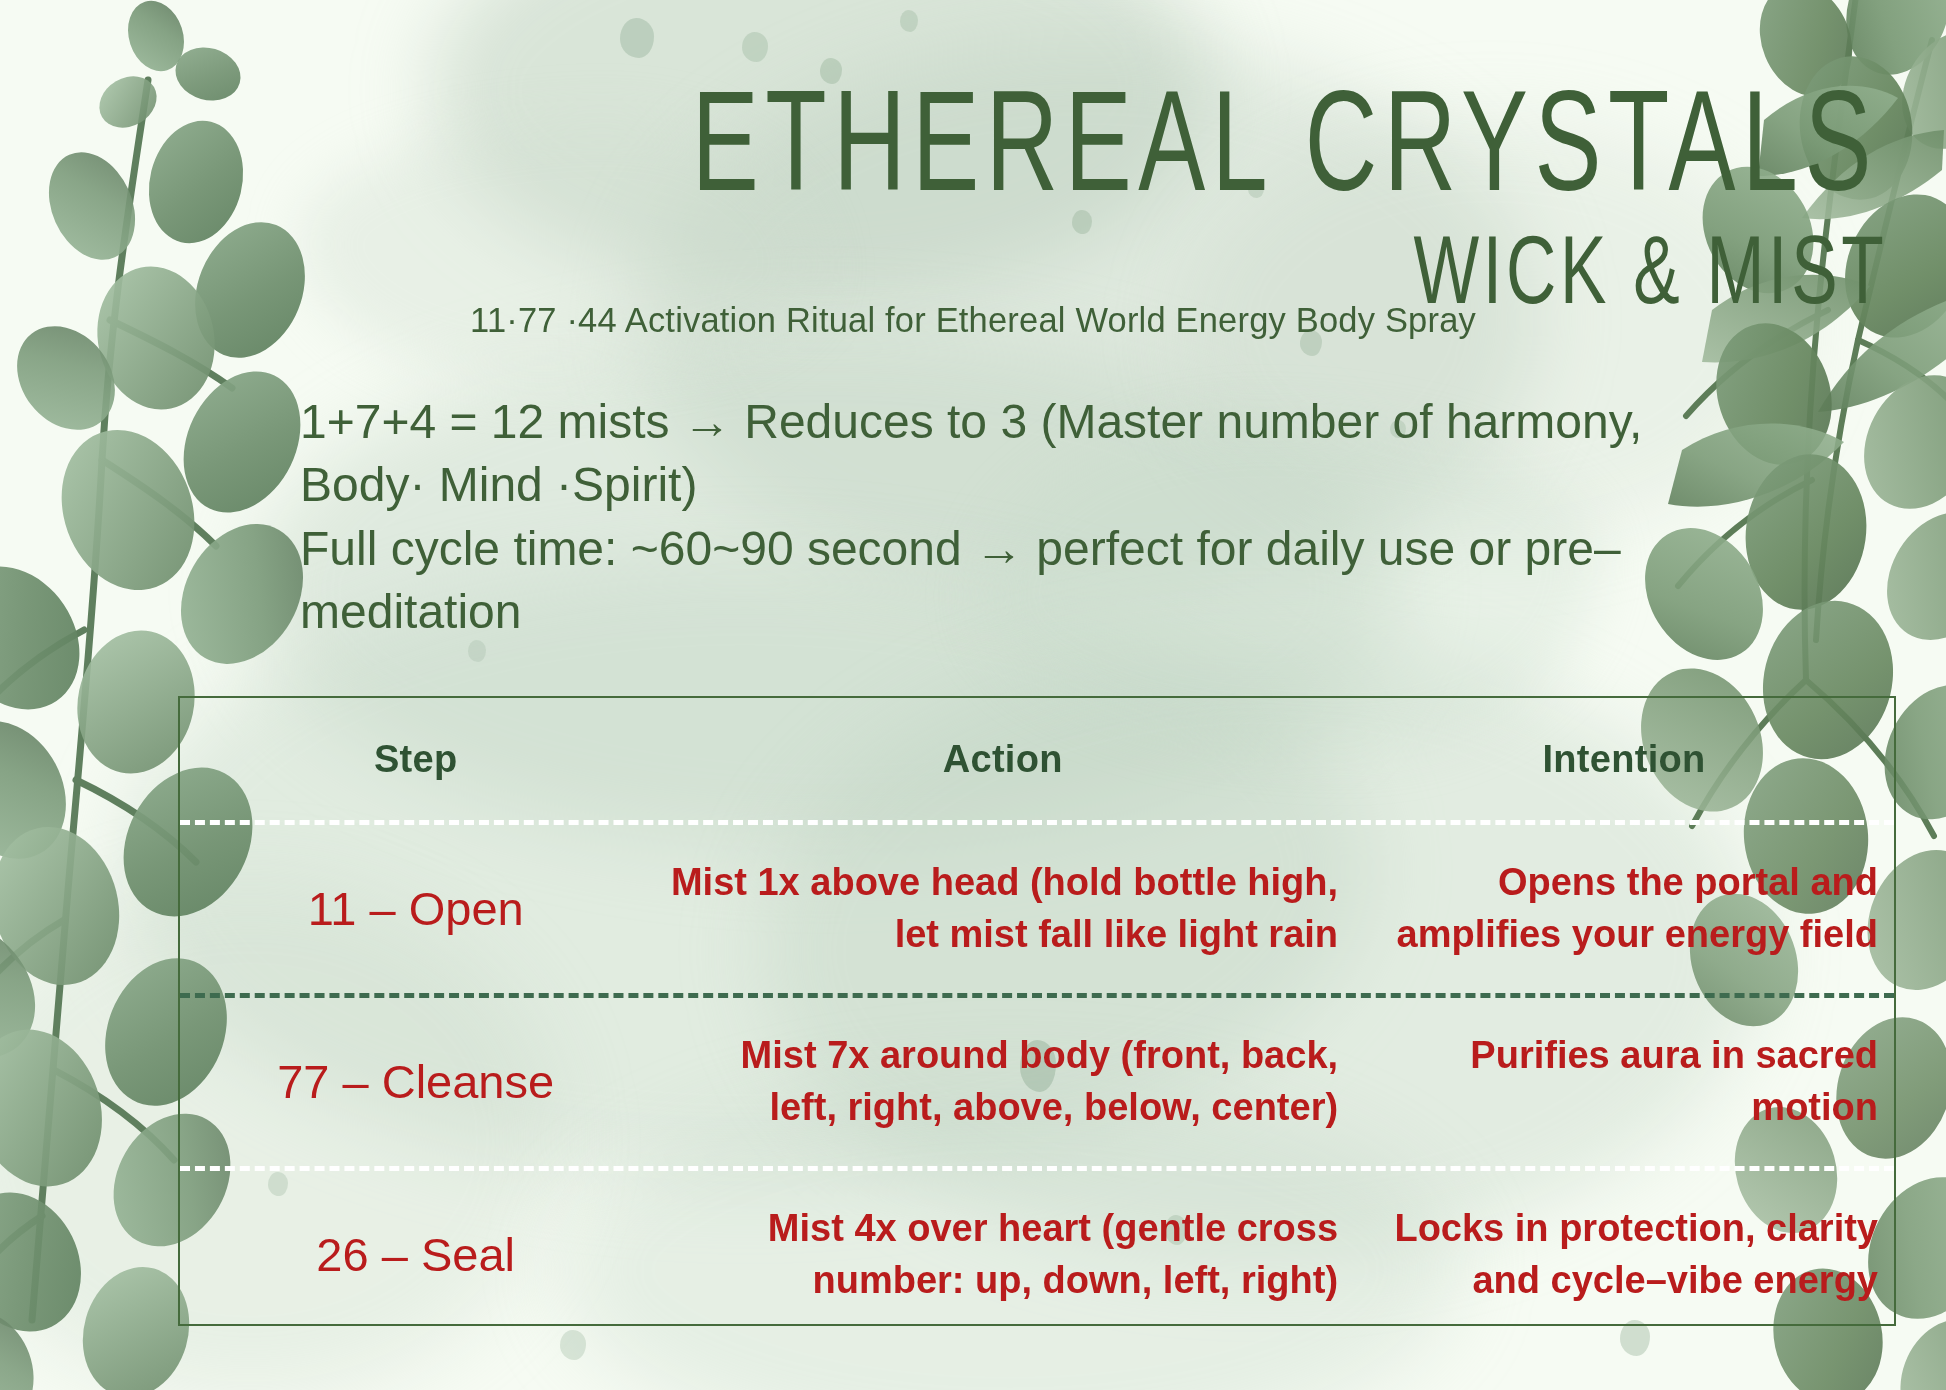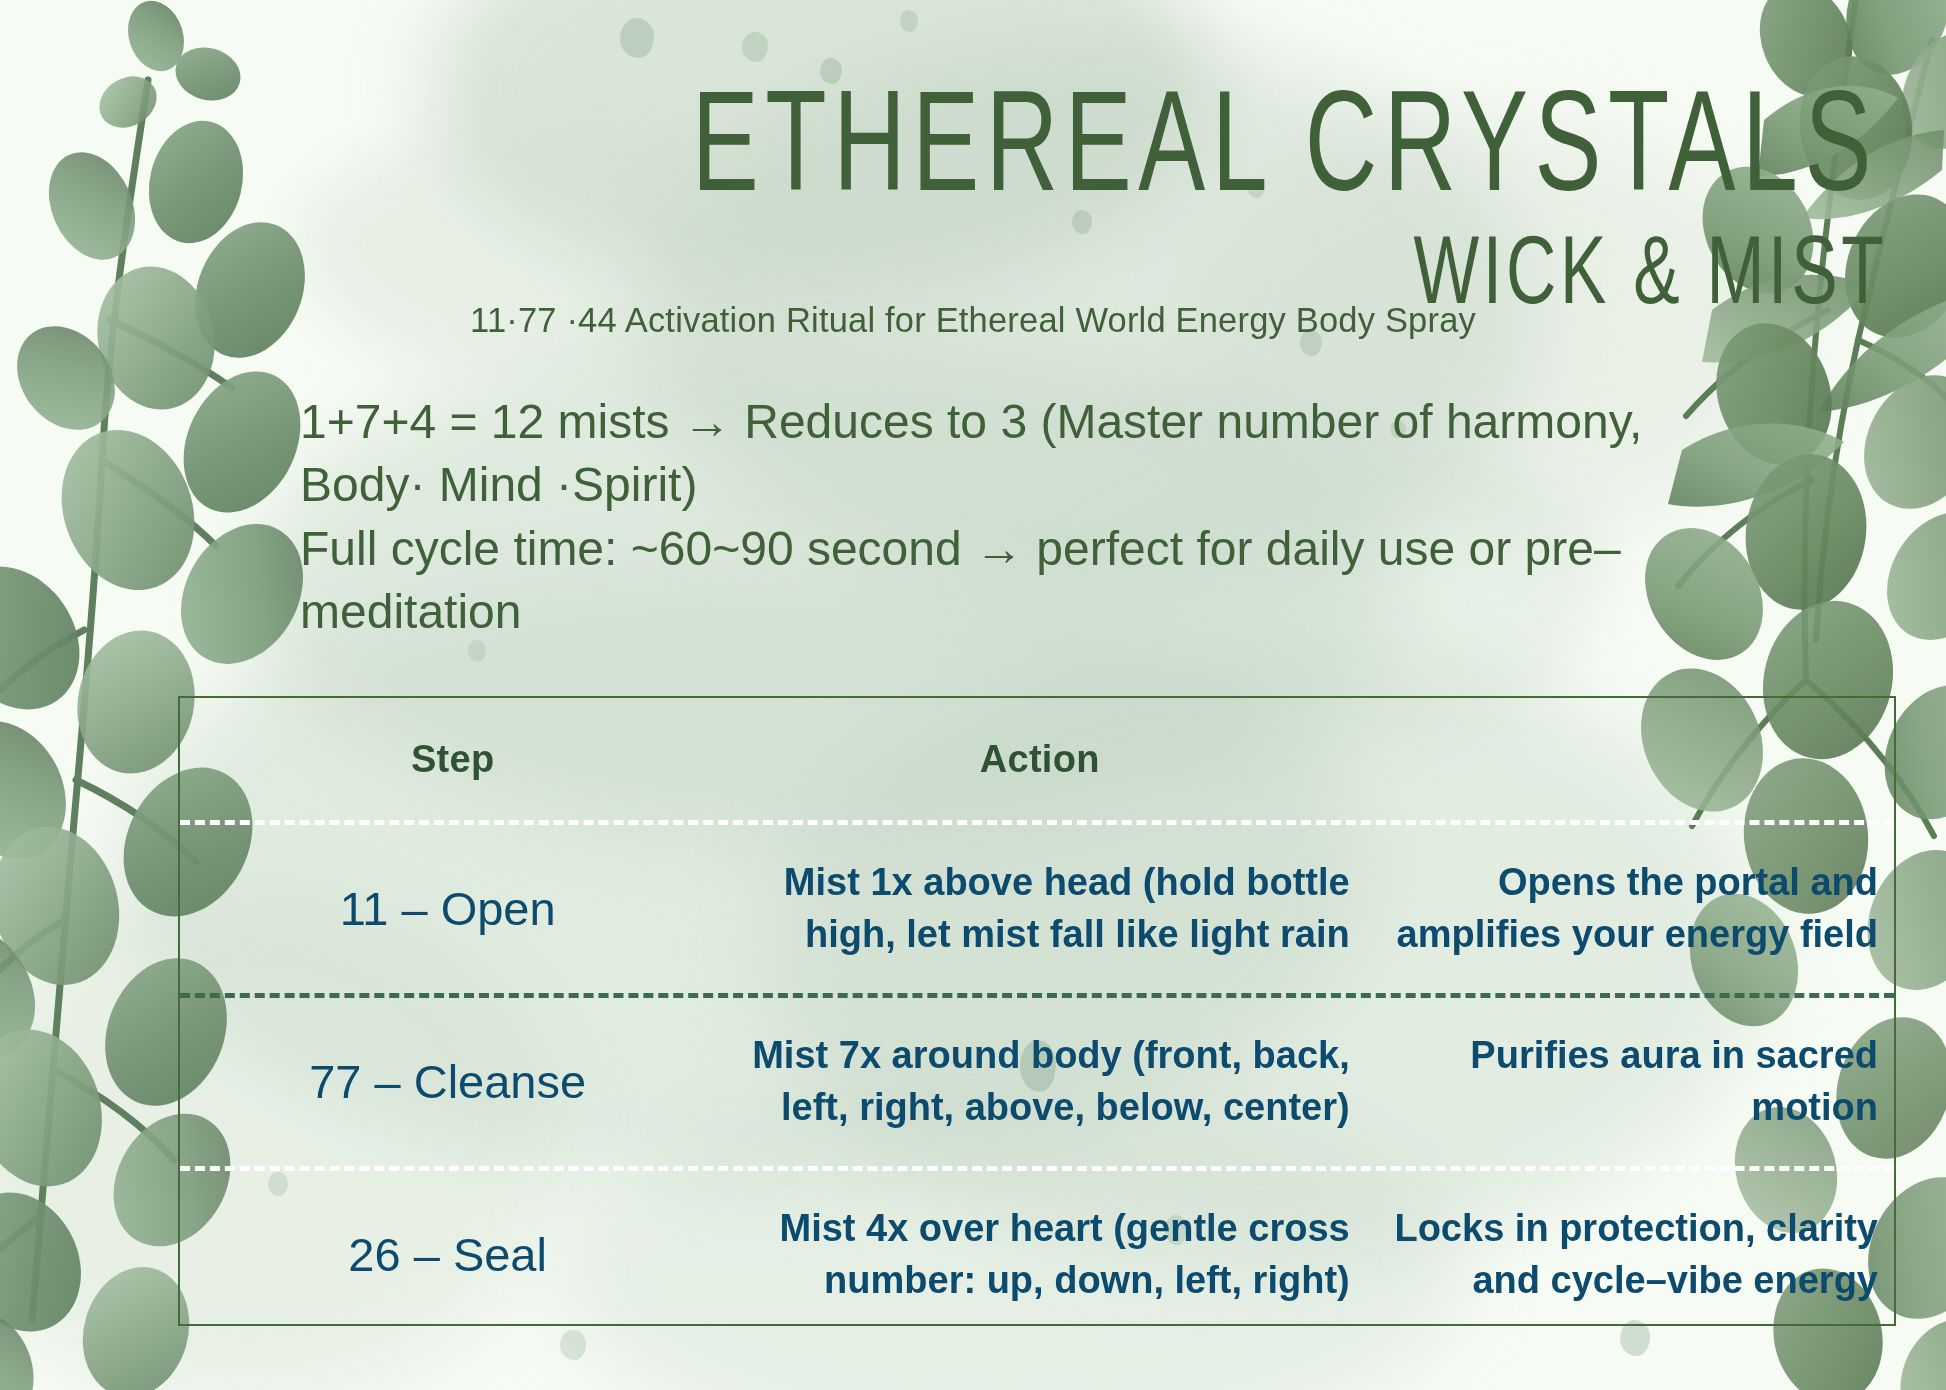--- a/index.html
+++ b/index.html
@@ -56,22 +56,22 @@
   
   .ritual-table{
     position:absolute;left:178px;top:696px;width:1718px;height:630px;
     border:2px solid #456b3c;
     box-sizing:border-box;
     z-index:7;
   }
   .trow{display:flex;width:100%;box-sizing:border-box;align-items:center;}
   .trow.head{height:122px;}
   .trow.body{height:168px;}
-  .cell{box-sizing:border-box;padding:0 16px;text-align:center;color:#0c4a6e;}
-  .c-step{width:27.5%;margin-left:37px;}
+  .cell{box-sizing:border-box;padding:0 16px;text-align:center;color:#b91c1c;}
+  .c-step{width:27.5%;}
   .c-action{width:41%;}
   .c-intent{width:31.5%;}
   .trow.head .cell{
     font-weight:700;font-size:38px;color:#2f5233;letter-spacing:.3px;
   }
   .trow.body .c-step{font-size:47px;font-weight:400;line-height:1.18;}
   .trow.body .c-action,.trow.body .c-intent{font-size:38px;font-weight:700;line-height:1.36;text-align:right;}
 
   .divider{height:0;width:100%;border-top:5px dashed;}
   .divider.light{border-color:#ffffff;}
@@ -244,20 +244,21 @@
   <div class="lead">
     <div>1+7+4 = 12 mists → Reduces to 3 (Master number of harmony, Body· Mind ·Spirit)</div>
     <div>Full cycle time: ~60~90 second → perfect for daily use or pre–meditation</div>
   </div>
 
   <div class="ritual-table">
 
     <div class="trow head">
       <div class="cell c-step">Step</div>
       <div class="cell c-action">Action</div>
+      <div class="cell c-intent">Intention</div>
     </div>
 
     <div class="divider light"></div>
 
     <div class="trow body">
       <div class="cell c-step">11 – Open</div>
       <div class="cell c-action">Mist 1x above head (hold bottle high, let mist fall like light rain</div>
       <div class="cell c-intent">Opens the portal and amplifies your energy field</div>
     </div>
 

